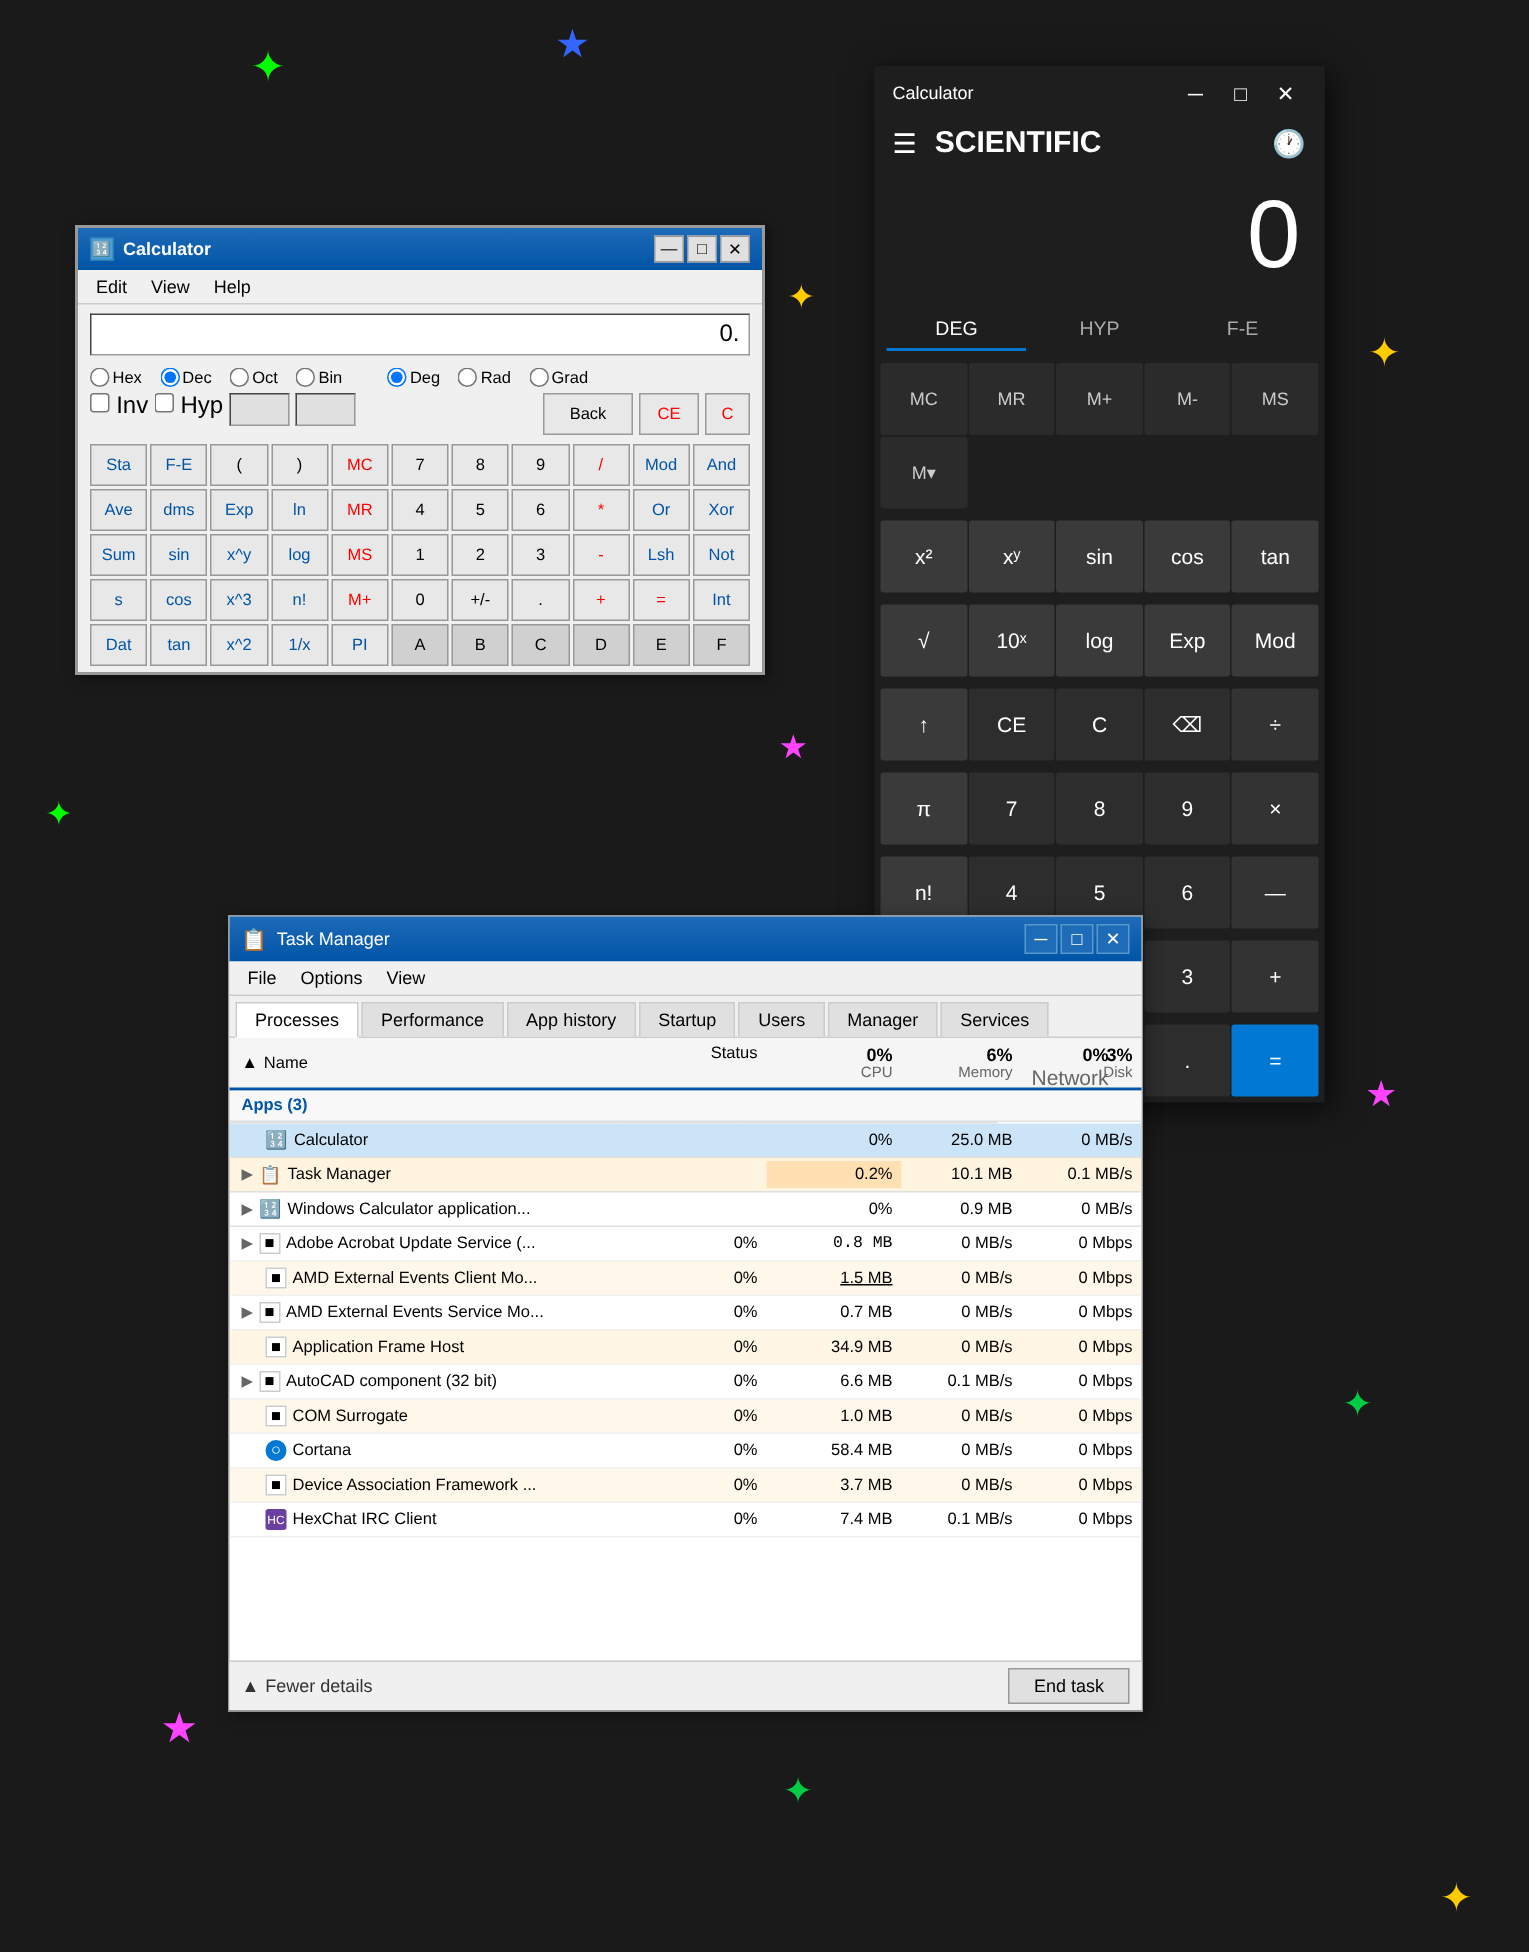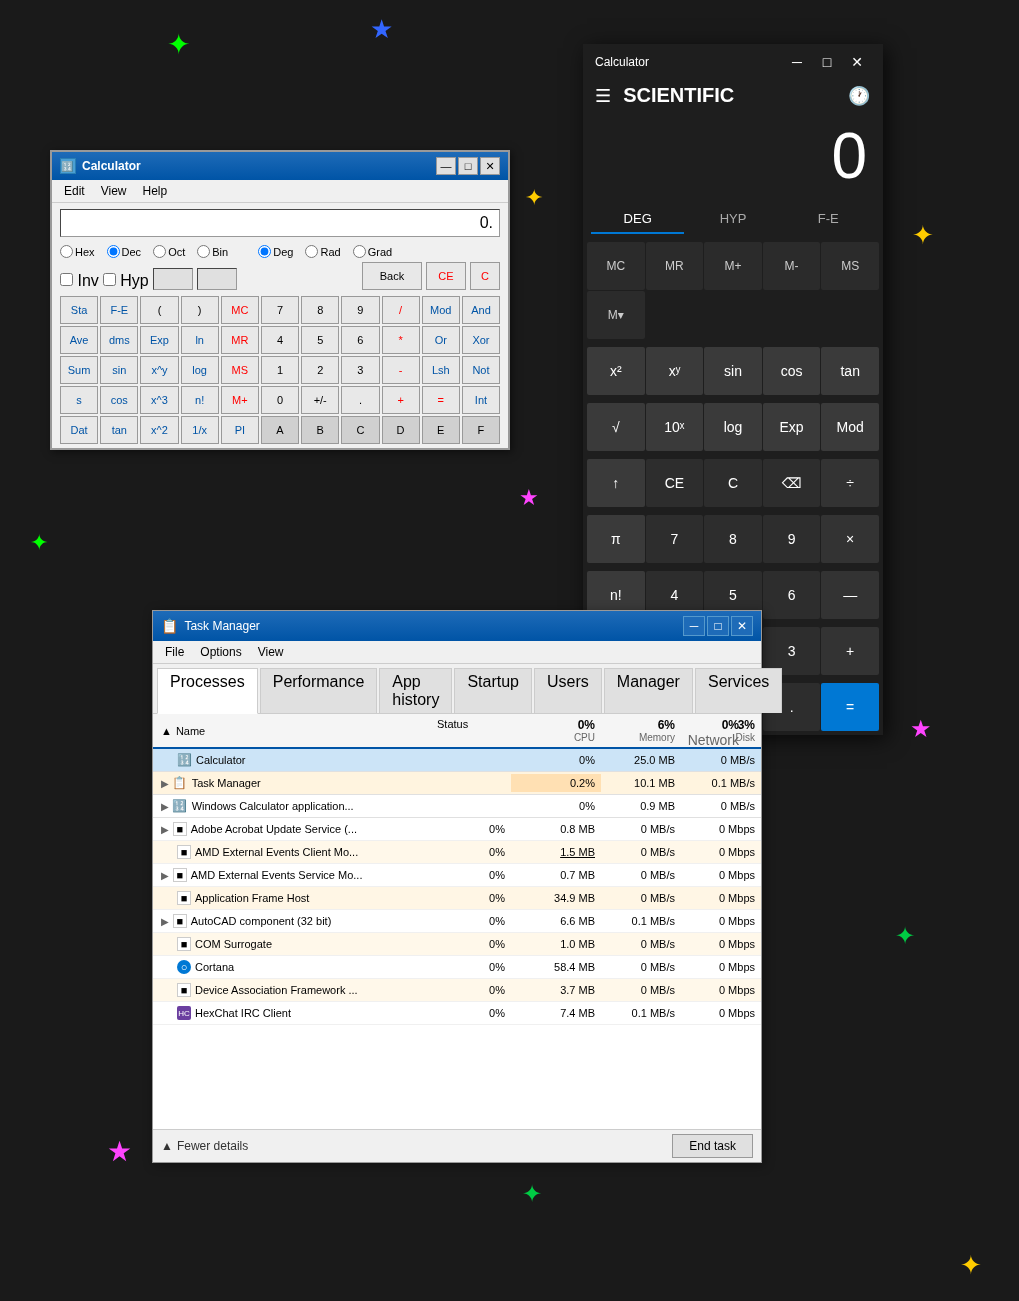--- a/index.html
+++ b/index.html
@@ -124,21 +124,21 @@
       cursor: pointer;
       display: flex;
       align-items: center;
       justify-content: center;
     }
     .calc-btn.red { color: red; }
     .calc-btn.blue { color: #0054a6; }
     .calc-btn.dark { background: #d0d0d0; }
     .check-mem-row {
       display: flex;
-      align-items: flex-end;
+      align-items: flex-start;
       gap: 4px;
       padding: 2px 8px;
     }
     .check-display {
       width: 40px;
       height: 22px;
       border: 1px inset #999;
       background: #e0e0e0;
     }
 
@@ -307,21 +307,21 @@
     }
     .task-manager .tabs {
       display: flex;
       background: #f0f0f0;
       border-bottom: 1px solid #ccc;
       padding: 4px 4px 0;
       gap: 2px;
     }
     .tm-tab {
       padding: 4px 12px;
-      font-size: 16px;
+      font-size: 12px;
       cursor: pointer;
       border: 1px solid #ccc;
       border-bottom: none;
       background: #e0e0e0;
     }
     .tm-tab.active {
       background: white;
       border-bottom: 1px solid white;
       margin-bottom: -1px;
     }
@@ -618,21 +618,21 @@
     <div class="tm-tab">Users</div>
     <div class="tm-tab">Manager</div>
     <div class="tm-tab">Services</div>
   </div>
 
   <div style="display:grid;grid-template-columns:1fr 80px 90px 80px 80px;background:#f5f5f5;border-bottom:2px solid #0054a6;font-size:11px;position:relative;">
     <div style="padding:4px 8px;display:flex;align-items:center;gap:4px;">
       <span>▲</span>
       <span>Name</span>
     </div>
-    <div style="padding:4px 6px;text-align:left;">
+    <div style="padding:4px 6px;text-align:right;">
       <span>Status</span>
     </div>
     <div style="padding:4px 6px;text-align:right;">
       <div style="font-size:12px;font-weight:bold;">0%</div>
       <div style="font-size:10px;color:#666;">CPU</div>
     </div>
     <div style="padding:4px 6px;text-align:right;">
       <div style="font-size:12px;font-weight:bold;">6%</div>
       <div style="font-size:10px;color:#666;">Memory</div>
     </div>
@@ -641,20 +641,27 @@
       <div style="font-size:10px;color:#666;">Disk</div>
     </div>
     <div style="padding:4px 6px;text-align:right;position:absolute;right:16px;top:0;width:80px;">
       <div style="font-size:12px;font-weight:bold;">0%</div>
       <div style="font-size:14px;color:#666;">Network</div>
     </div>
   </div>
 
   <div style="overflow-y:scroll;height:380px;position:relative;">
 
+    <div style="display:grid;grid-template-columns:1fr 80px 90px 80px 80px 16px;">
+      <div class="section-header">Apps (3)</div>
+      <div style="background:#f8f8f8;border-bottom:1px solid #e0e0e0;"></div>
+      <div style="background:#f8f8f8;border-bottom:1px solid #e0e0e0;"></div>
+      <div style="background:#f8f8f8;border-bottom:1px solid #e0e0e0;"></div>
+      <div style="background:#f8f8f8;border-bottom:1px solid #e0e0e0;"></div>
+    </div>
 
     <div style="display:grid;grid-template-columns:1fr 80px 90px 80px 80px;background:#cce4f7;border-bottom:1px solid #e0e0e0;font-size:11px;align-items:center;">
       <div style="padding:4px 8px;display:flex;align-items:center;gap:4px;">
         <span style="width:12px"></span>
         <span style="font-size:12px">🔢</span>
         <span>Calculator</span>
       </div>
       <div style="padding:3px 6px;text-align:center;font-size:11px;"></div>
       <div style="padding:3px 6px;text-align:right;">0%</div>
       <div style="padding:3px 6px;text-align:right;">25.0 MB</div>
@@ -686,21 +693,21 @@
     </div>
 
 
     <div style="display:grid;grid-template-columns:1fr 80px 90px 80px 80px;border-bottom:1px solid #f0f0f0;font-size:11px;align-items:center;">
       <div style="padding:4px 8px;display:flex;align-items:center;gap:4px;">
         <span style="color:#666;font-size:10px;cursor:pointer">▶</span>
         <span style="font-size:11px;width:14px;height:14px;display:inline-flex;align-items:center;justify-content:center;border:1px solid #ccc;background:#fff;">■</span>
         <span>Adobe Acrobat Update Service (...</span>
       </div>
       <div style="padding:3px 6px;text-align:right;">0%</div>
-      <div style="padding:3px 6px;text-align:right;">0.8 MB</div>
+      <div style="padding:3px 6px;text-align:right;font-family:Liberation Mono, monospace;">0.8 MB</div>
       <div style="padding:3px 6px;text-align:right;">0 MB/s</div>
       <div style="padding:3px 6px;text-align:right;">0 Mbps</div>
     </div>
 
     <div style="display:grid;grid-template-columns:1fr 80px 90px 80px 80px;border-bottom:1px solid #f0f0f0;font-size:11px;align-items:center;background:rgba(255,220,150,0.2);">
       <div style="padding:4px 8px;display:flex;align-items:center;gap:4px;">
         <span style="width:12px"></span>
         <span style="font-size:11px;width:14px;height:14px;display:inline-flex;align-items:center;justify-content:center;border:1px solid #ccc;background:#fff;">■</span>
         <span>AMD External Events Client Mo...</span>
       </div>

